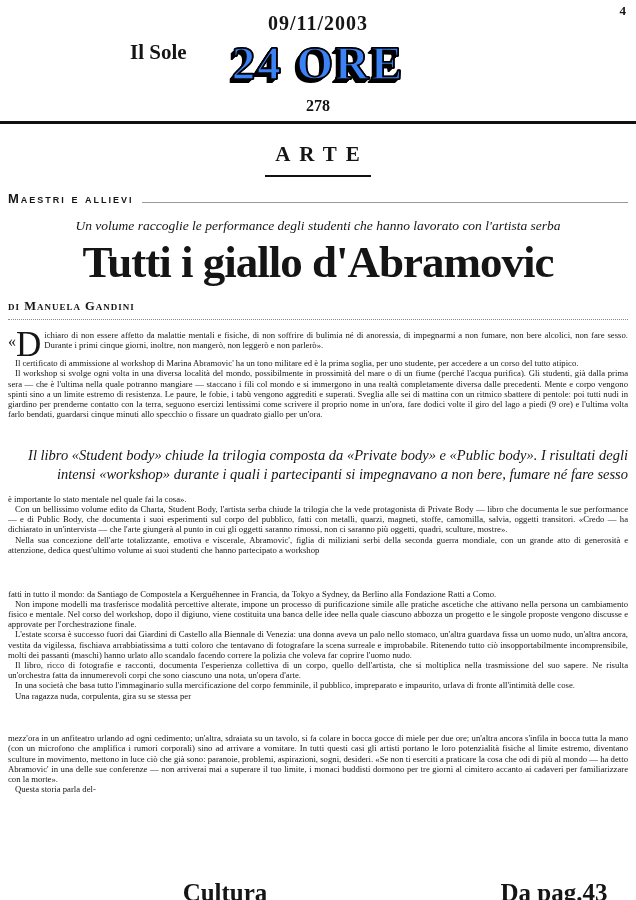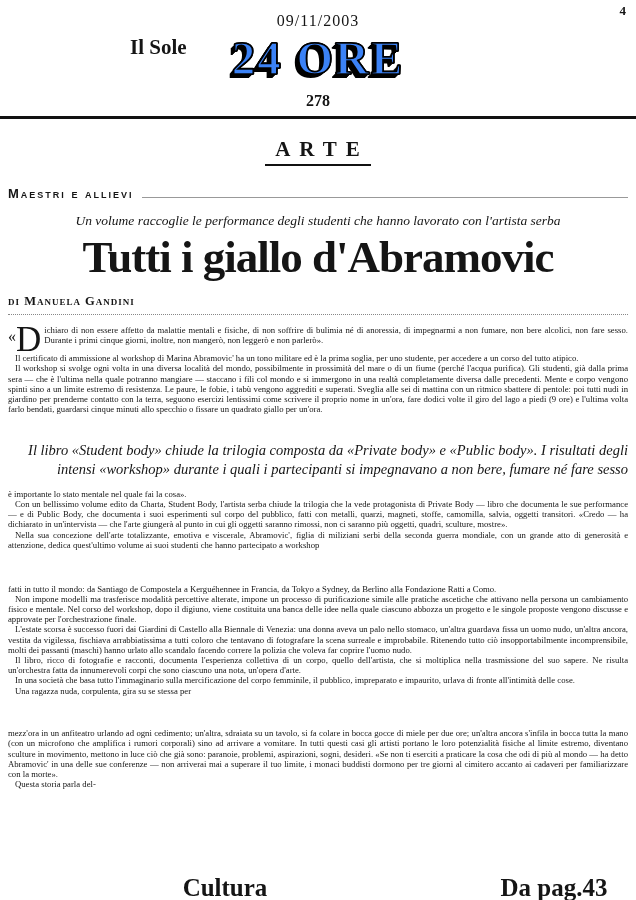--- a/index.html
+++ b/index.html
@@ -8,42 +8,42 @@
     width:636px;height:900px;
     margin:0 auto;
     background:#ffffff;
     color:#151515;
     font-family:"Liberation Serif", serif;
     overflow:hidden;
   }
   .pagenum{position:absolute;top:3px;right:10px;font-size:13px;font-weight:bold;}
   
   .masthead{padding-top:12px;text-align:center;}
-  .mast-date{font-size:16px;font-weight:normal;letter-spacing:1px;}
+  .mast-date{font-size:20px;font-weight:bold;letter-spacing:1px;}
   .mast-row{position:relative;height:60px;}
   .brand-prefix{
     position:absolute;left:50%;top:5px;transform:translateX(-188px);
     font-size:21px;font-weight:bold;
   }
   .brand{
     display:inline-block;
     font-size:47px;font-weight:bold;letter-spacing:2px;line-height:56px;
     color:#3b82f6;
     -webkit-text-stroke:1.6px #000;
     text-shadow:
       1px 0 0 #000, -1px 0 0 #000, 0 1px 0 #000, 0 -1px 0 #000,
       -2px 2px 0 #000, -3px 3px 0 #000, -4px 4px 0 #000;
   }
   .mast-issue{font-size:16px;font-weight:bold;margin-top:2px;}
   .head-rule{border:0;border-top:3px solid #111;margin:6px 0 0 0;}
   
   .section-title-wrap{text-align:center;margin-top:18px;}
   .section-title{
     font-size:21px;letter-spacing:9px;font-weight:bold;
-    padding:0 2px 3px 10px;border-bottom:2px solid #111;
+    padding:0 2px 9px 10px;border-bottom:2px solid #111;
   }
   .kicker-row{display:flex;align-items:flex-end;margin:24px 8px 0 8px;}
   .kicker{
     font-family:"Liberation Sans", sans-serif;
     font-weight:bold;font-variant:small-caps;
     font-size:13px;letter-spacing:2px;white-space:nowrap;
   }
   .kicker-line{flex:1;border-bottom:1px solid #999;margin:0 0 3px 8px;}
   .standfirst{
     text-align:center;font-style:italic;font-size:13.5px;margin-top:12px;

